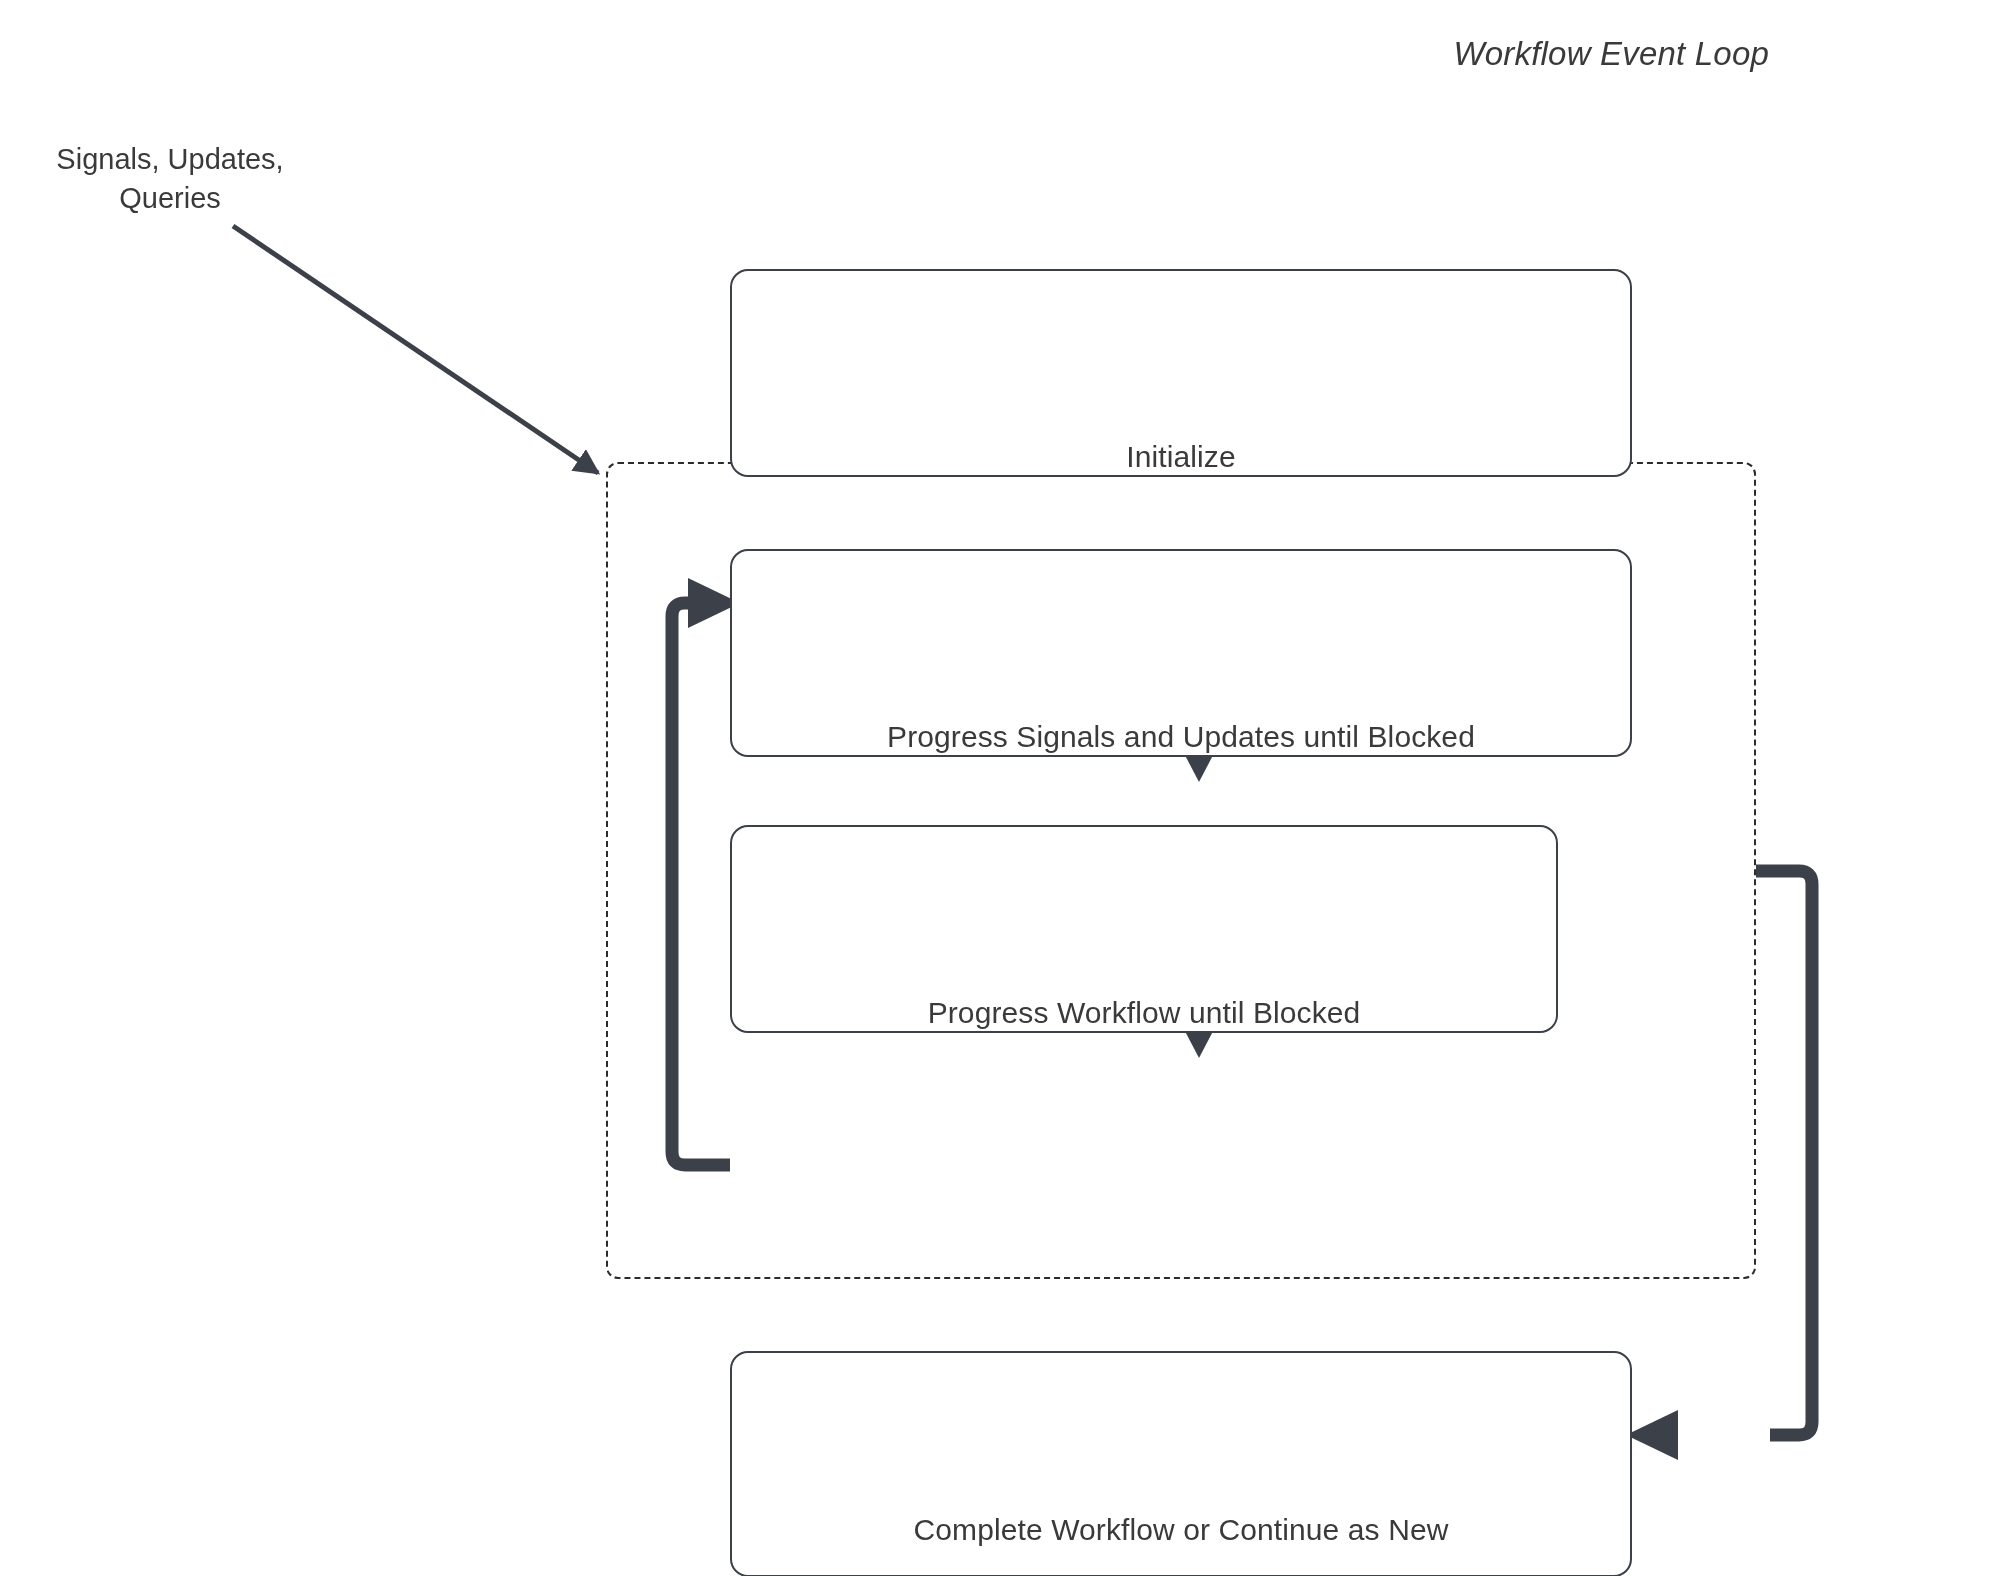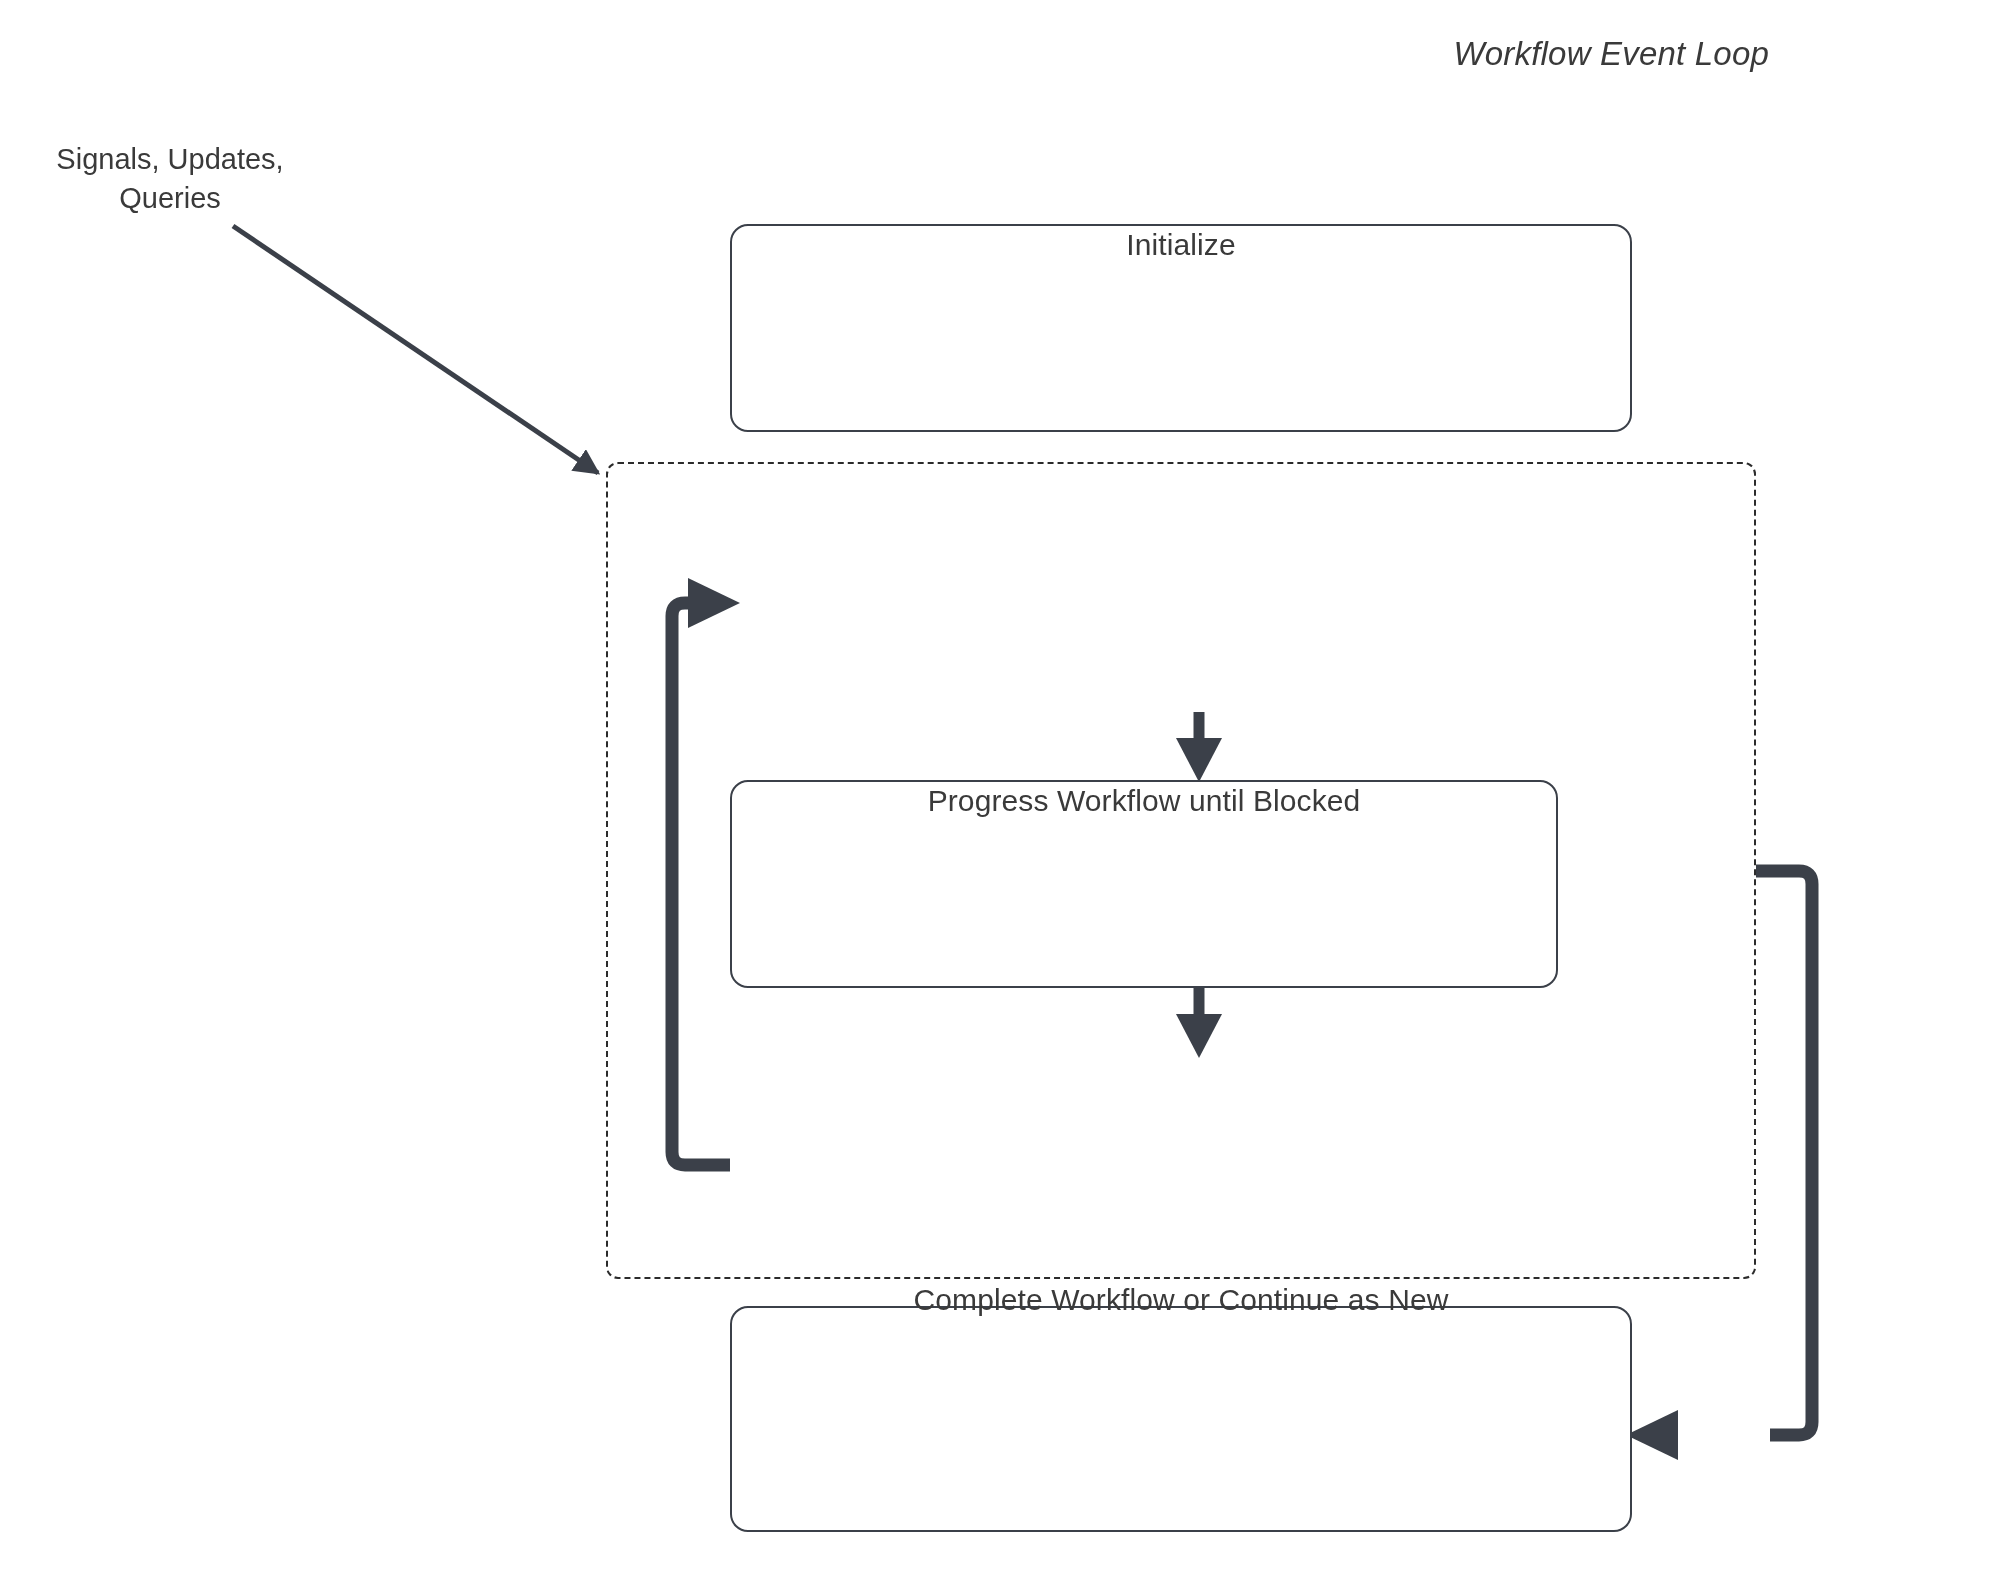--- a/index.html
+++ b/index.html
@@ -26,23 +26,24 @@
     height: 1576px;
     pointer-events: none;
   }
   .node {
     position: absolute;
     box-sizing: border-box;
     border: 2px solid #3b4049;
     border-radius: 18px;
     background: #ffffff;
     display: flex;
-    align-items: flex-start;
+    align-items: flex-end;
     justify-content: center;
     text-align: center;
+    margin-top: 45px;
   }
   .node-label {
     font-size: 30px;
     color: #3a3a3a;
     line-height: 1.25;
     letter-spacing: 0.1px;
   }
   .cluster {
     position: absolute;
     box-sizing: border-box;
@@ -122,20 +123,23 @@
       <path d="M 1626 1435 L 1678 1410 L 1678 1460 Z" fill="#3b4049"></path>
     </g>
   </svg>
 
   <div class="cluster" style="left:606px; top:462px; width:1150px; height:817px;"></div>
 
   <div class="node" style="left:730px; top:224px; width:902px; height:208px;">
     <span class="node-label">Initialize</span>
   </div>
 
+  <div class="node" style="left:730px; top:504px; width:902px; height:208px;">
+    <span class="node-label">Progress Signals and Updates until Blocked</span>
+  </div>
 
   <div class="node" style="left:730px; top:780px; width:828px; height:208px;">
     <span class="node-label">Progress Workflow until Blocked</span>
   </div>
 
 
   <div class="node" style="left:730px; top:1306px; width:902px; height:226px;">
     <span class="node-label" style="position:relative; top:-27px;">Complete Workflow or Continue as New</span>
   </div>
 

